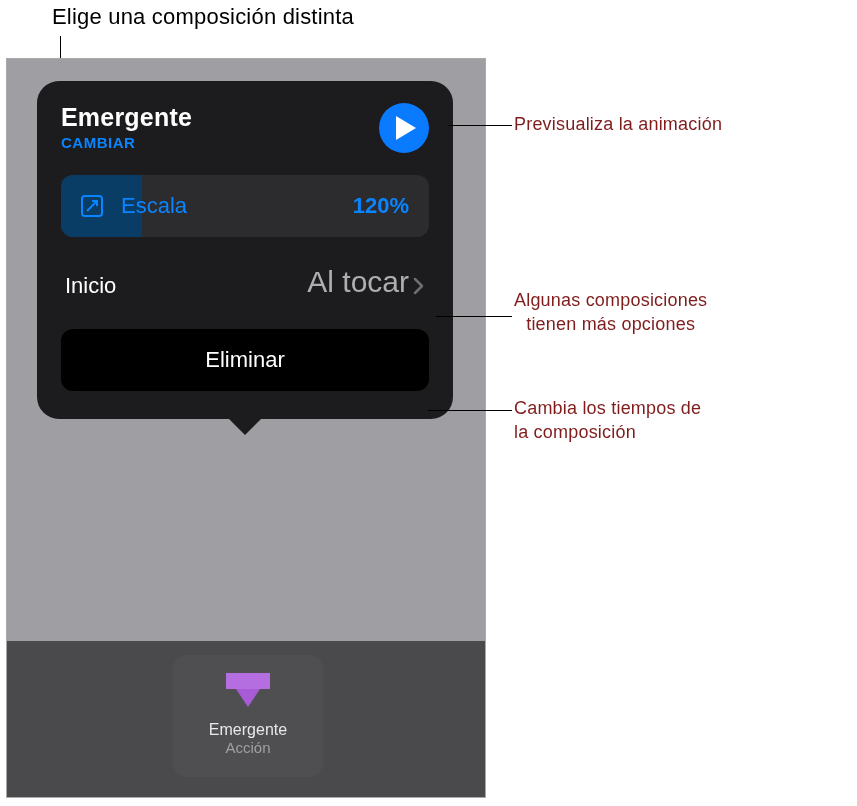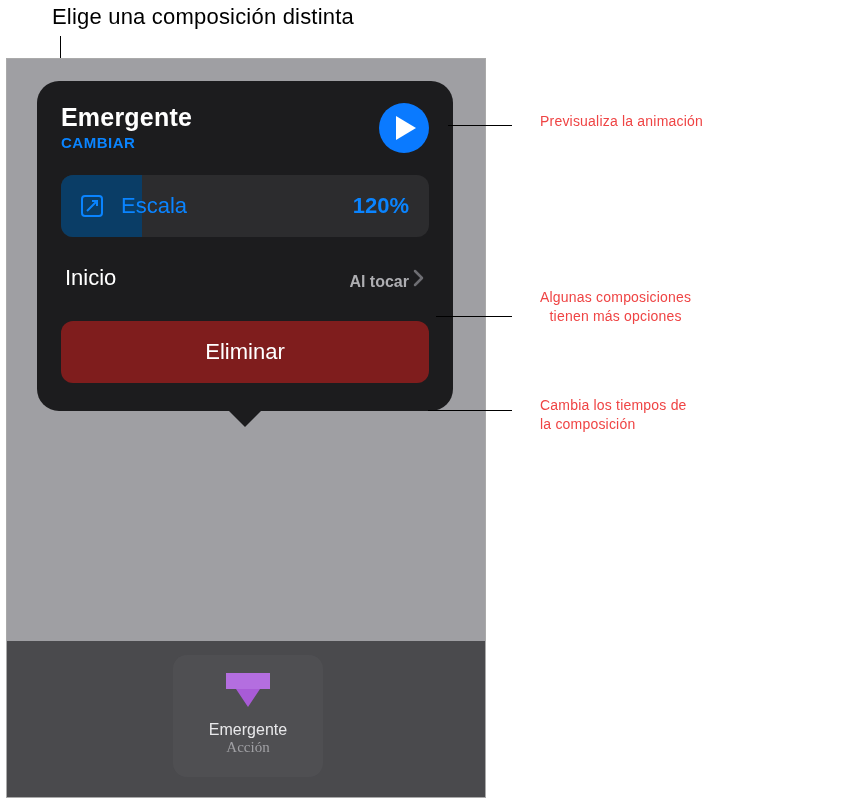--- a/index.html
+++ b/index.html
@@ -113,27 +113,26 @@
       margin-top: 12px;
       margin-bottom: 16px;
     }
     .start-label {
       color: #fff;
       font-size: 22px;
       flex: 1;
     }
     .start-value {
       color: #aeaeb2;
-      font-size: 16px;
+      font-size: 30px;
       margin-right: 4px;
-      font-weight: bold;
     }
     .chevron { color: #6e6e73; }
     .delete-btn {
-      background: #7f1d1d;
+      background: #000000;
       border-radius: 12px;
       height: 62px;
       display: flex;
       align-items: center;
       justify-content: center;
       color: #fff;
       font-size: 22px;
     }
     .popover-tip {
       position: absolute;
@@ -169,28 +168,27 @@
       position: relative;
       margin-bottom: 12px;
     }
     .tile-title {
       color: #e8e8ea;
       font-size: 16px;
     }
     .tile-sub {
       color: #a0a0a4;
       font-size: 15px;
-      font-family: Liberation Serif, serif;
     }
     .right-callout {
       position: absolute;
-      font-size: 14px;
-      color: #ef4444;
+      font-size: 18px;
+      color: #7f1d1d;
       letter-spacing: 0.2px;
-      left: 540px;
+      left: 514px;
       line-height: 1.35;
     }
     .line {
       position: absolute;
       background: #000;
       height: 1px;
     }
     .vline {
       position: absolute;
       background: #000;

